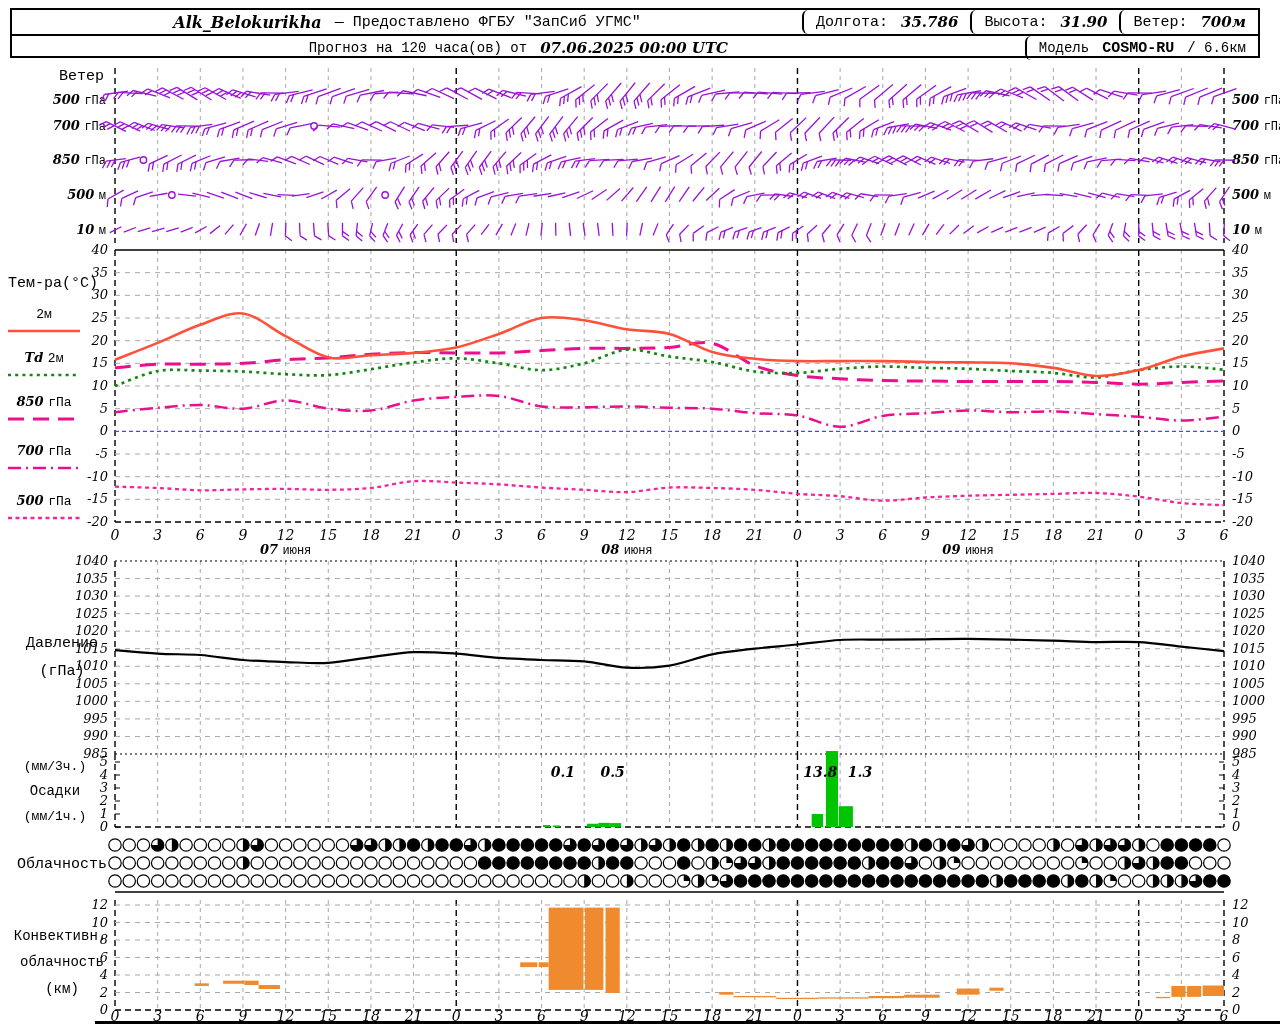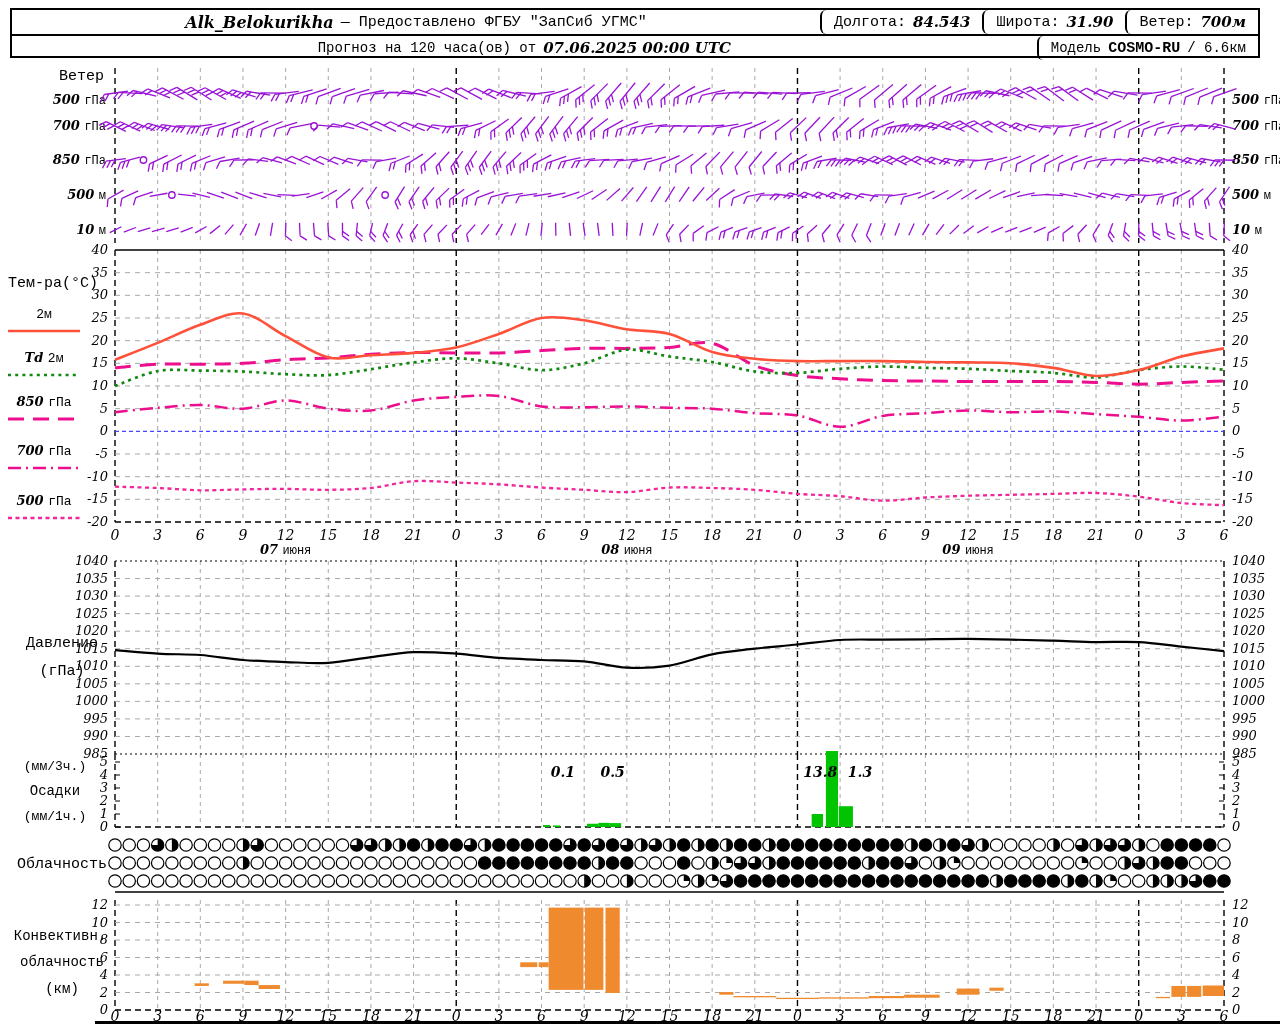--- a/index.html
+++ b/index.html
@@ -3,45 +3,45 @@
 <meta charset="utf-8">
 <style>
   html,body{margin:0;padding:0;background:#fff;}
   .page{position:relative;width:1280px;height:1024px;background:#fff;overflow:hidden;
         font-family:"Liberation Mono",monospace;color:#000;}
   .header-box{position:absolute;left:10px;top:8px;width:1250px;height:50px;
               border:2px solid #000;box-sizing:border-box;background:#fff;}
   .hrow{display:flex;align-items:center;height:24px;white-space:nowrap;overflow:hidden;}
   .hrow1{border-bottom:2px solid #000;font-size:15px;}
   .hrow2{font-size:14px;}
-  .hseg{padding:0 12px;display:flex;align-items:center;gap:7px;height:100%;}
+  .hseg{padding:0 12px;display:flex;align-items:center;gap:13px;height:100%;}
   .hsep{border-left:2px solid #000;border-radius:6px;}
   .grow{flex:1;justify-content:center;}
   .stn{font-family:"DejaVu Serif",serif;font-style:italic;font-weight:bold;font-size:16px;}
   .val{font-family:"DejaVu Serif",serif;font-style:italic;font-weight:bold;font-size:15px;}
   .mdl{font-weight:bold;font-size:15px;}
   svg text{user-select:none;}
 </style>
 </head>
 <body>
 
 <div class="page">
 
   <div class="header-box">
     <div class="hrow hrow1">
       <div class="hseg grow">
         <span class="stn">Alk_Belokurikha</span>
         <span>— Предоставлено ФГБУ "ЗапСиб УГМС"</span>
       </div>
       <div class="hseg hsep">
         <span>Долгота:</span>
-        <span class="val">84.543</span>
+        <span class="val">35.786</span>
       </div>
       <div class="hseg hsep">
-        <span>Широта:</span>
+        <span>Высота:</span>
         <span class="val">31.90</span>
       </div>
       <div class="hseg hsep">
         <span>Ветер:</span>
         <span class="val">700м</span>
       </div>
     </div>
     <div class="hrow hrow2">
       <div class="hseg grow">
         <span>Прогноз на 120 часа(ов) от</span>

